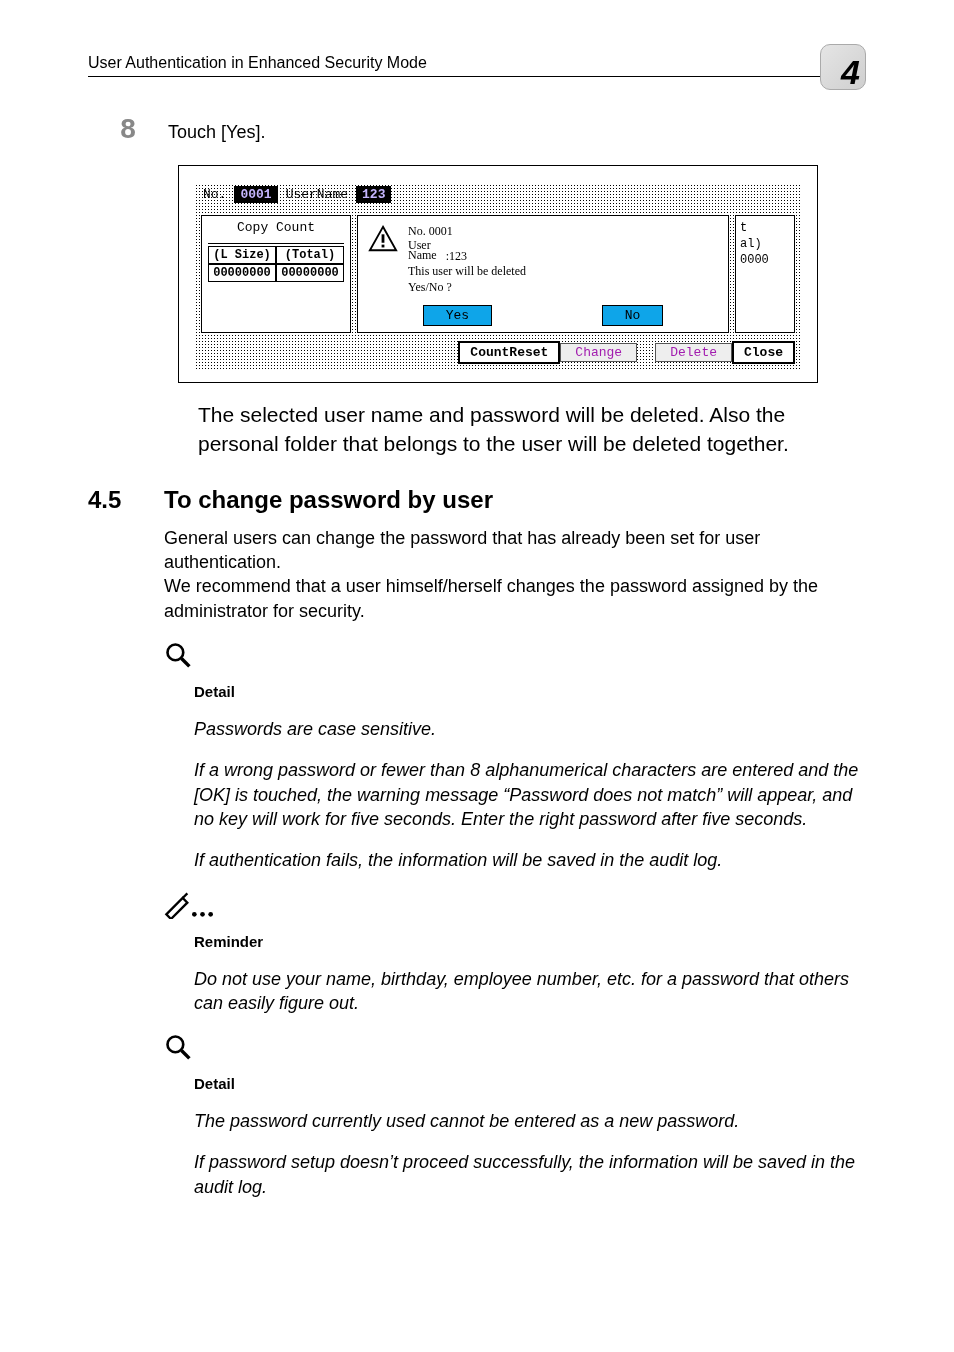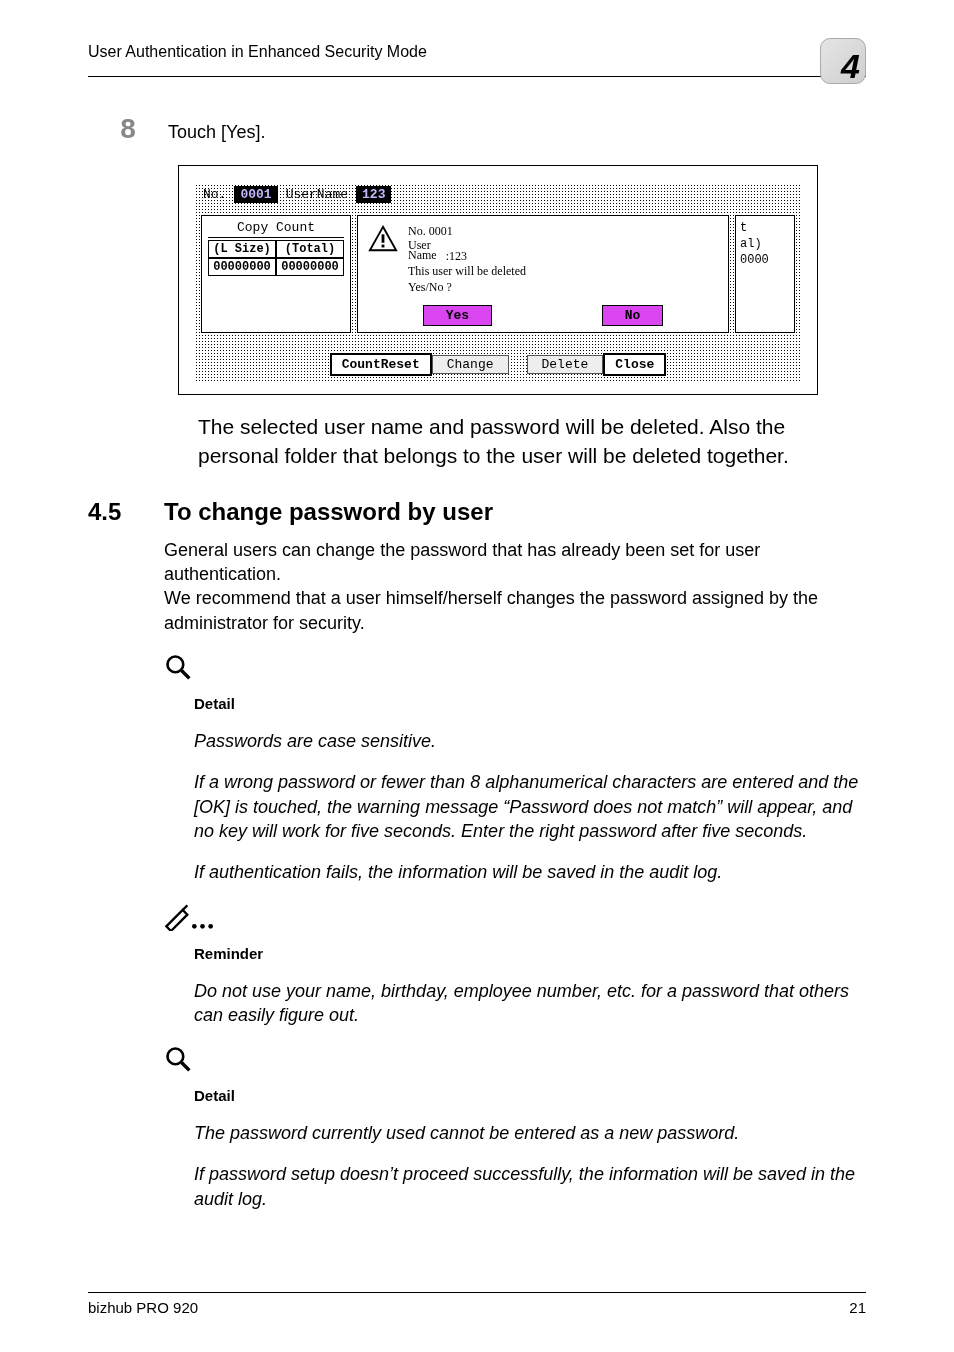--- a/index.html
+++ b/index.html
@@ -16,21 +16,21 @@
     padding: 32px 88px 40px 88px;
     position: relative;
   }
 
   
   .hdr {
     border-bottom: 1.5px solid #000;
     padding-bottom: 4px;
     display: flex;
     justify-content: space-between;
-    align-items: center;
+    align-items: flex-end;
     height: 40px;
   }
   .hdr-title {
     font-size: 16px;
   }
   .hdr-right {
     position: relative;
     width: 46px;
     height: 46px;
     margin-bottom: -18px;
@@ -100,21 +100,21 @@
     gap:6px;
   }
   .scr-left {
     border:1px solid #000;
     padding:4px 6px;
     width:150px;
     box-sizing:border-box;
     background:#fff;
     text-align:center;
   }
-  .tbl-head { border-bottom:1px solid #000; margin-bottom:2px; padding-bottom:2px; }
+  .tbl-head { border-bottom:1px solid #000; margin-bottom:2px; padding-bottom:8px; }
   .tbl-row { display:flex;border-radius:9px; }
   .tbl-row > div { flex:1; border:1px solid #000; padding:1px 2px; font-weight:bold; font-size:12px;}
   .modal {
     border:1px solid #000;
     flex:1;
     padding:8px 10px 6px 10px;
     position:relative;
     background:#fff;
   }
   .warn {
@@ -127,43 +127,43 @@
   }
   .warn-txt { font-size:12px; line-height:1.3;font-family:Liberation Serif, serif; }
   .yn-row {
     display:flex;
     justify-content:space-around;
     margin-top:10px;
   }
   .btn {
     border:1.5px solid #000;
     padding:2px 22px;
-    background:#d946ef;
-    font-weight:bold;
+    background:#0ea5e9;
+    font-weight:normal;
   }
   .under-row {
     display:flex;
-    justify-content:center;
+    justify-content:flex-end;
     align-items:center;
-    margin-top:20px;
+    margin-top:8px;
   }
   .under-btn {
     border:2px solid #000;
     padding:2px 10px;
     font-weight:bold;
     background:#fff;
   }
   .under-mid {
     display:flex;
     gap:18px;
   }
   .under-mid .g {
     border:1px solid #555;
     padding:1px 14px;
-    color:#000000;
+    color:#a21caf;
     background:#eee;
   }
   .scr-right {
     width:60px;
     border:1px solid #000;
     background:#fff;
     padding:4px;
     box-sizing:border-box;
     font-size:12px;
   }
@@ -332,18 +332,14 @@
       <circle cx="13" cy="13" r="9" fill="none" stroke="#000" stroke-width="3"></circle>
       <line x1="20" y1="20" x2="29" y2="29" stroke="#000" stroke-width="4"></line>
     </svg>
     <div class="note-title">Detail</div>
     <div class="note-body">
       <p>The password currently used cannot be entered as a new password.</p>
       <p>If password setup doesn’t proceed successfully, the information will be saved in the audit log.</p>
     </div>
   </div>
 
-  <div class="ftr">
-    <span>bizhub PRO 920</span>
-    <span>21</span>
-  </div>
 
 </div>
 
 </body></html>

